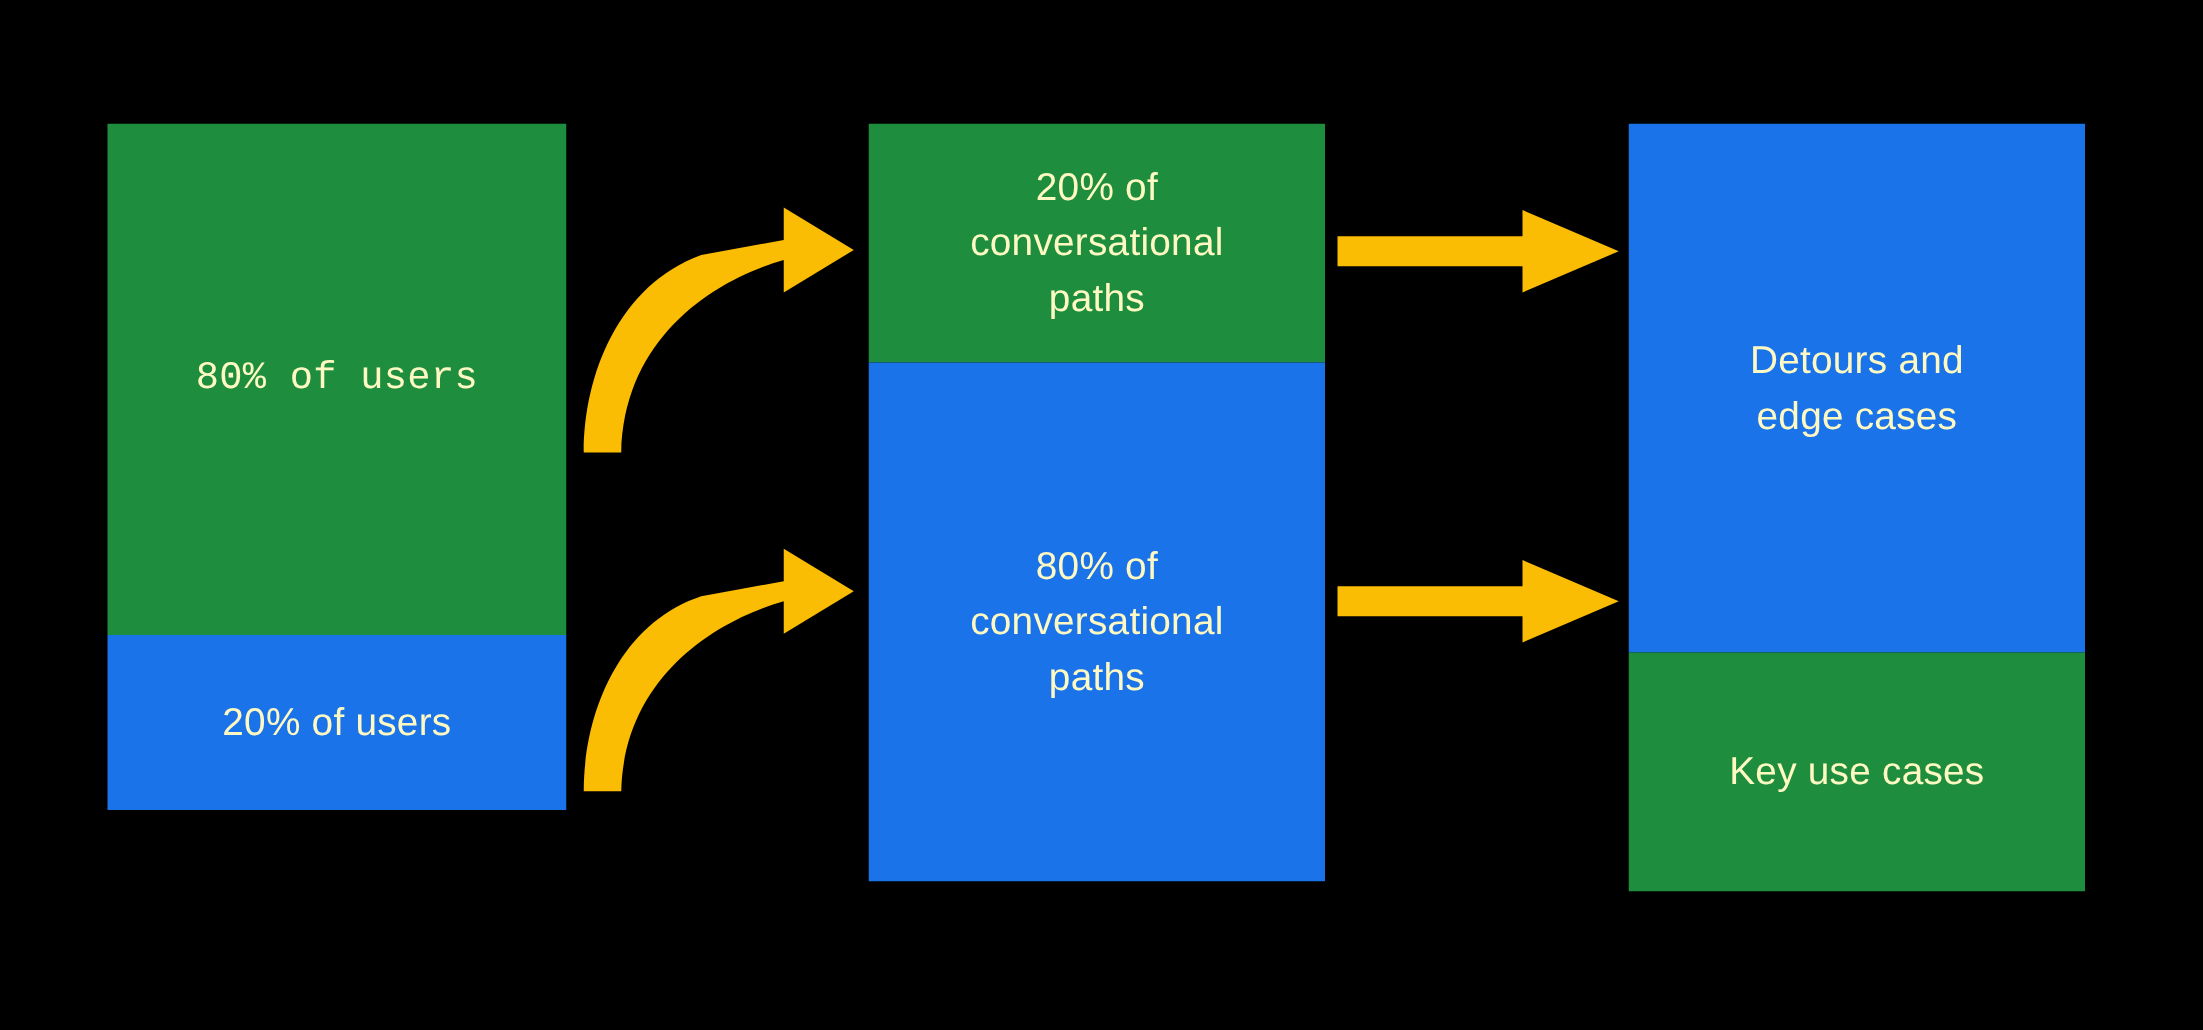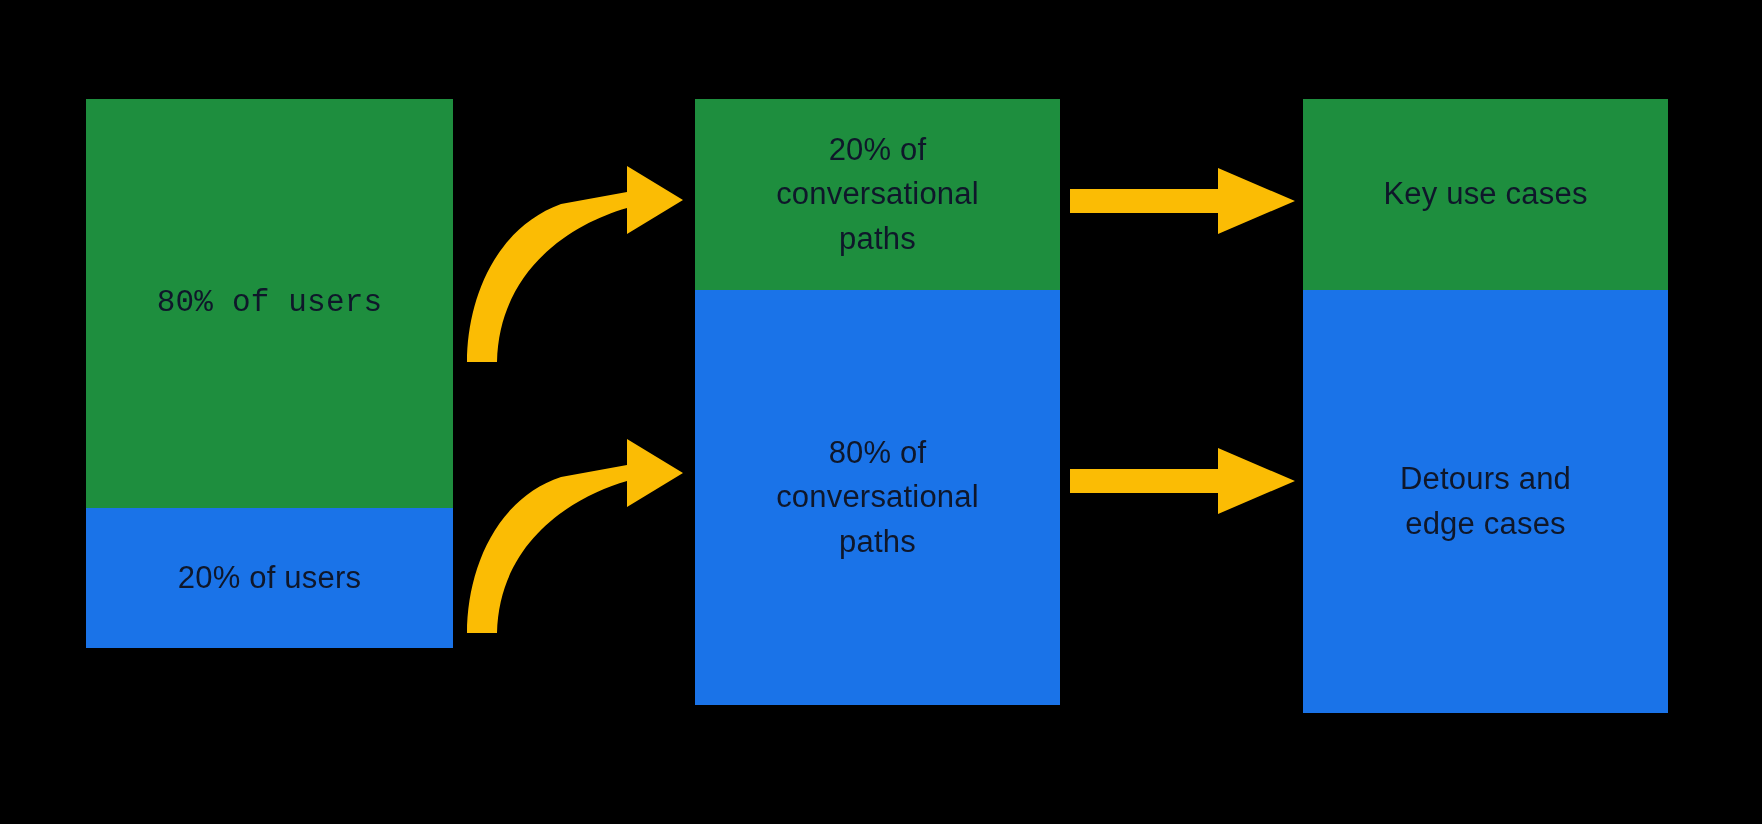--- a/index.html
+++ b/index.html
@@ -21,21 +21,21 @@
   .bar {
     position: absolute;
     display: flex;
     flex-direction: column;
   }
   .seg {
     display: flex;
     align-items: center;
     justify-content: center;
     text-align: center;
-    color: #0f172a;
+    color: #fef9c3;
     box-sizing: border-box;
     padding: 4px 10px;
   }
   .seg-green { background: #1E8E3E; }
   .seg-blue  { background: #1A73E8; }
 
   .seg-label {
     font-size: 31px;
     font-weight: 400;
     line-height: 1.42;
@@ -89,26 +89,26 @@
 paths</span>
     </div>
     <div class="seg seg-blue s2">
       <span class="seg-label">80% of
 conversational
 paths</span>
     </div>
   </div>
 
   <div class="bar" id="bar-cases">
-    <div class="seg seg-green s1">
-      <span class="seg-label">Key use cases</span>
-    </div>
     <div class="seg seg-blue s2">
       <span class="seg-label">Detours and
 edge cases</span>
+    </div>
+    <div class="seg seg-green s1">
+      <span class="seg-label">Key use cases</span>
     </div>
   </div>
 
   <svg class="arrow-svg" id="arrow-curve-top" viewBox="0 0 235 220">
     <path d="M 12 212
              C 12 150, 40 78, 106 54
              L 172 42
              L 172 16
              L 228 50
              L 172 84

